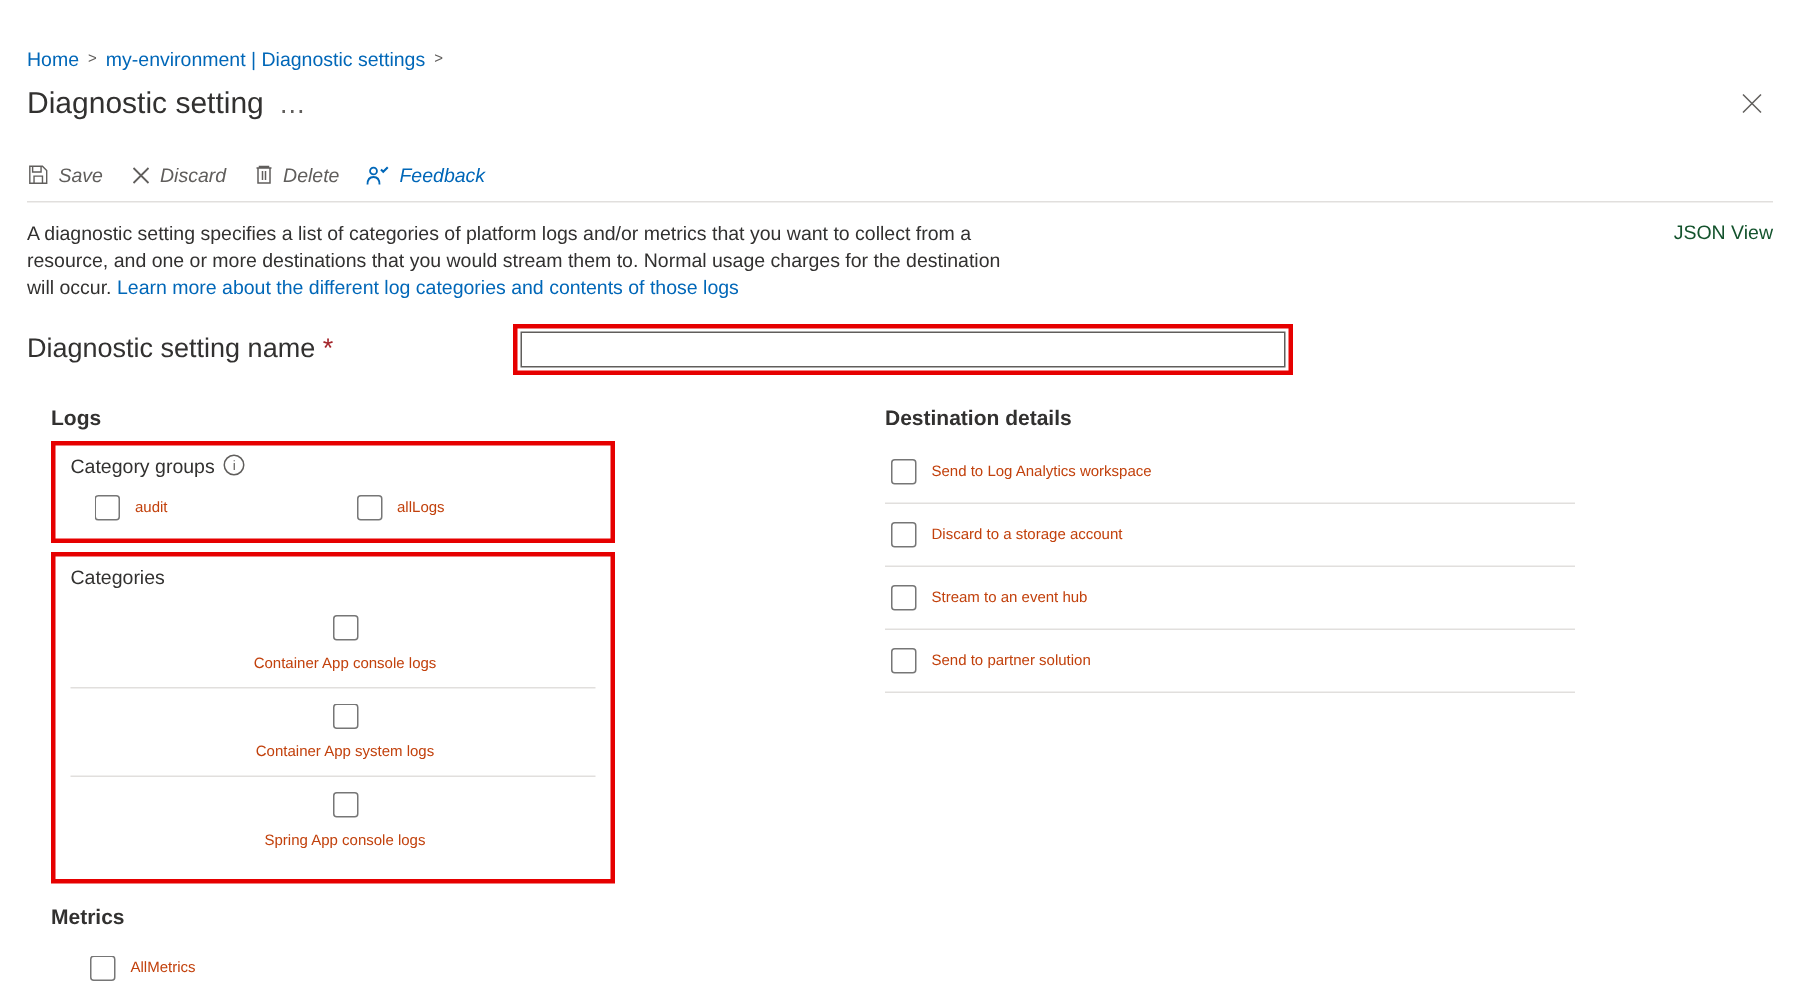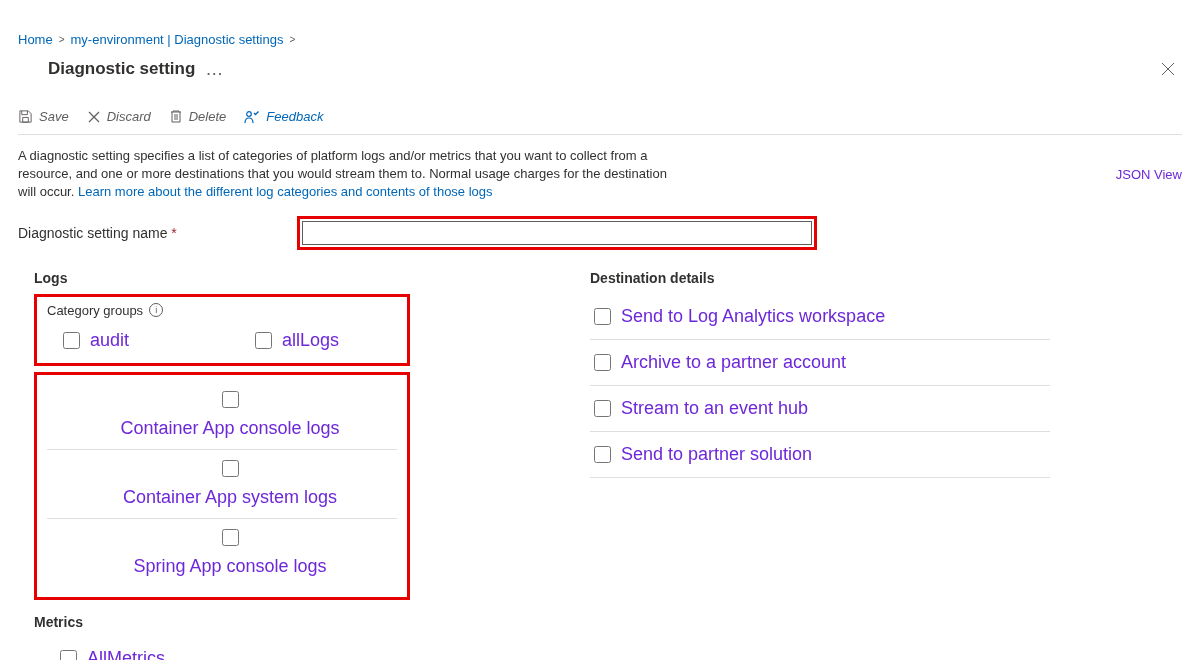--- a/index.html
+++ b/index.html
@@ -2,49 +2,49 @@
 <html><head>
   <meta charset="utf-8">
   <style>
     * { box-sizing: border-box; margin: 0; padding: 0; }
     body { font-family: "Segoe UI", -apple-system, sans-serif; font-size: 13px; color: #323130; background: #fff; padding: 14px 18px 18px 18px; }
     a { color: #0067b8; text-decoration: none; }
     .breadcrumb { font-size: 13px; color: #605e5c; display: flex; align-items: center; gap: 6px; margin-top: 18px; }
     .breadcrumb .sep { color: #605e5c; font-size: 10px; }
     .title-row { display: flex; align-items: center; justify-content: space-between; margin-top: 8px; }
     .title-left { display: flex; align-items: center; gap: 10px; }
-    h1 { font-size: 17px; font-weight: 700; margin-left: 30px; }
+    h1 { font-size: 20px; font-weight: 400; }
     .dots { color: #605e5c; font-size: 18px; cursor: pointer; }
     .close-btn { width: 28px; height: 28px; display: flex; align-items: center; justify-content: center; cursor: pointer; color: #605e5c; }
     .toolbar { display: flex; align-items: center; gap: 18px; border-bottom: 1px solid #e1dfdd; padding: 12px 0 10px 0; margin-top: 14px; font-style: italic; }
     .toolbar-item { display: flex; align-items: center; gap: 6px; color: #605e5c; cursor: pointer; font-size: 13px; }
     .toolbar-item.active { color: #0067b8; }
     .toolbar-item svg { flex-shrink: 0; }
-    .desc-row { display: flex; align-items: center; justify-content: space-between; margin-top: 12px; gap: 40px; }
+    .desc-row { display: flex; align-items: flex-start; justify-content: space-between; margin-top: 12px; gap: 40px; }
     .desc { font-size: 13px; color: #323130; max-width: 670px; line-height: 1.4; }
-    .json-view { color: #6d28d9; cursor: pointer; font-size: 13px; white-space: nowrap; }
+    .json-view { color: #14532d; cursor: pointer; font-size: 13px; white-space: nowrap; }
     .form-row { display: flex; align-items: center; margin-top: 14px; gap: 10px; }
-    .label { font-size: 14px; color: #323130; }
+    .label { font-size: 18px; color: #323130; }
     .required { color: #a4262c; }
     .name-input-wrap { border: 3px solid #e60000; padding: 2px; }
     .name-input { width: 510px; height: 24px; border: 1px solid #605e5c; padding: 0 6px; font-size: 13px; outline: none; }
     .content-cols { display: flex; margin-top: 20px; gap: 180px; }
     .col { flex: 0 0 auto; }
     .col-logs { width: 376px; margin-left: 16px; }
     .col-dest { width: 460px; }
     .section-h { font-weight: 600; font-size: 14px; margin-bottom: 8px; }
     .red-box { border: 3px solid #e60000; padding: 6px 10px 10px 10px; margin-bottom: 6px; }
     .sub-h { font-size: 13px; color: #323130; display: flex; align-items: flex-start; gap: 6px; margin-bottom: 8px; }
     .info-icon { display: inline-flex; width: 14px; height: 14px; border: 1px solid #605e5c; border-radius: 50%; align-items: center; justify-content: center; font-size: 9px; color: #605e5c; }
     .check-row { display: flex; align-items: center; gap: 10px; padding: 10px 0; border-bottom: 1px solid #e1dfdd; }
     .check-row:last-child { border-bottom: none; }
     .cg-row { display: flex; align-items: center; gap: 10px; padding: 4px 0 2px 16px; }
     .cg-pair { display: flex; gap: 110px; }
     input[type="checkbox"] { width: 17px; height: 17px; flex-shrink: 0; cursor: pointer; accent-color: #0067b8; }
-    .chk-lbl { font-size: 18px; color: #6d28d9; }
+    .chk-lbl { font-size: 10px; color: #c2410c; }
     .cat-list .check-row { padding-left: 16px; flex-direction: column; }
     .metrics { margin-top: 14px; }
     .metrics .check-row { padding-left: 26px; }
     .dest-list .check-row { border-bottom: 1px solid #e1dfdd; padding: 12px 4px; }
   </style>
 </head>
 <body>
 
 <div class="breadcrumb">
   <a href="#">Home</a>
@@ -124,20 +124,21 @@
           <span class="chk-lbl">audit</span>
         </label>
         <label class="cg-row">
           <input type="checkbox" style="">
           <span class="chk-lbl">allLogs</span>
         </label>
       </div>
     </div>
 
     <div class="red-box">
+      <div class="sub-h">Categories</div>
       <div class="cat-list">
         <label class="check-row">
           <input type="checkbox" style="">
             <span class="chk-lbl">Container App console logs</span>
         </label>
         <label class="check-row">
           <input type="checkbox" style="">
             <span class="chk-lbl">Container App system logs</span>
         </label>
         <label class="check-row">
@@ -158,21 +159,21 @@
 
   <div class="col col-dest">
     <div class="section-h">Destination details</div>
     <div class="dest-list">
       <label class="check-row">
         <input type="checkbox" style="">
           <span class="chk-lbl">Send to Log Analytics workspace</span>
       </label>
       <label class="check-row">
         <input type="checkbox" style="">
-          <span class="chk-lbl">Archive to a partner account</span>
+          <span class="chk-lbl">Discard to a storage account</span>
       </label>
       <label class="check-row">
         <input type="checkbox" style="">
           <span class="chk-lbl">Stream to an event hub</span>
       </label>
       <label class="check-row">
         <input type="checkbox" style="">
           <span class="chk-lbl">Send to partner solution</span>
       </label>
     </div>

